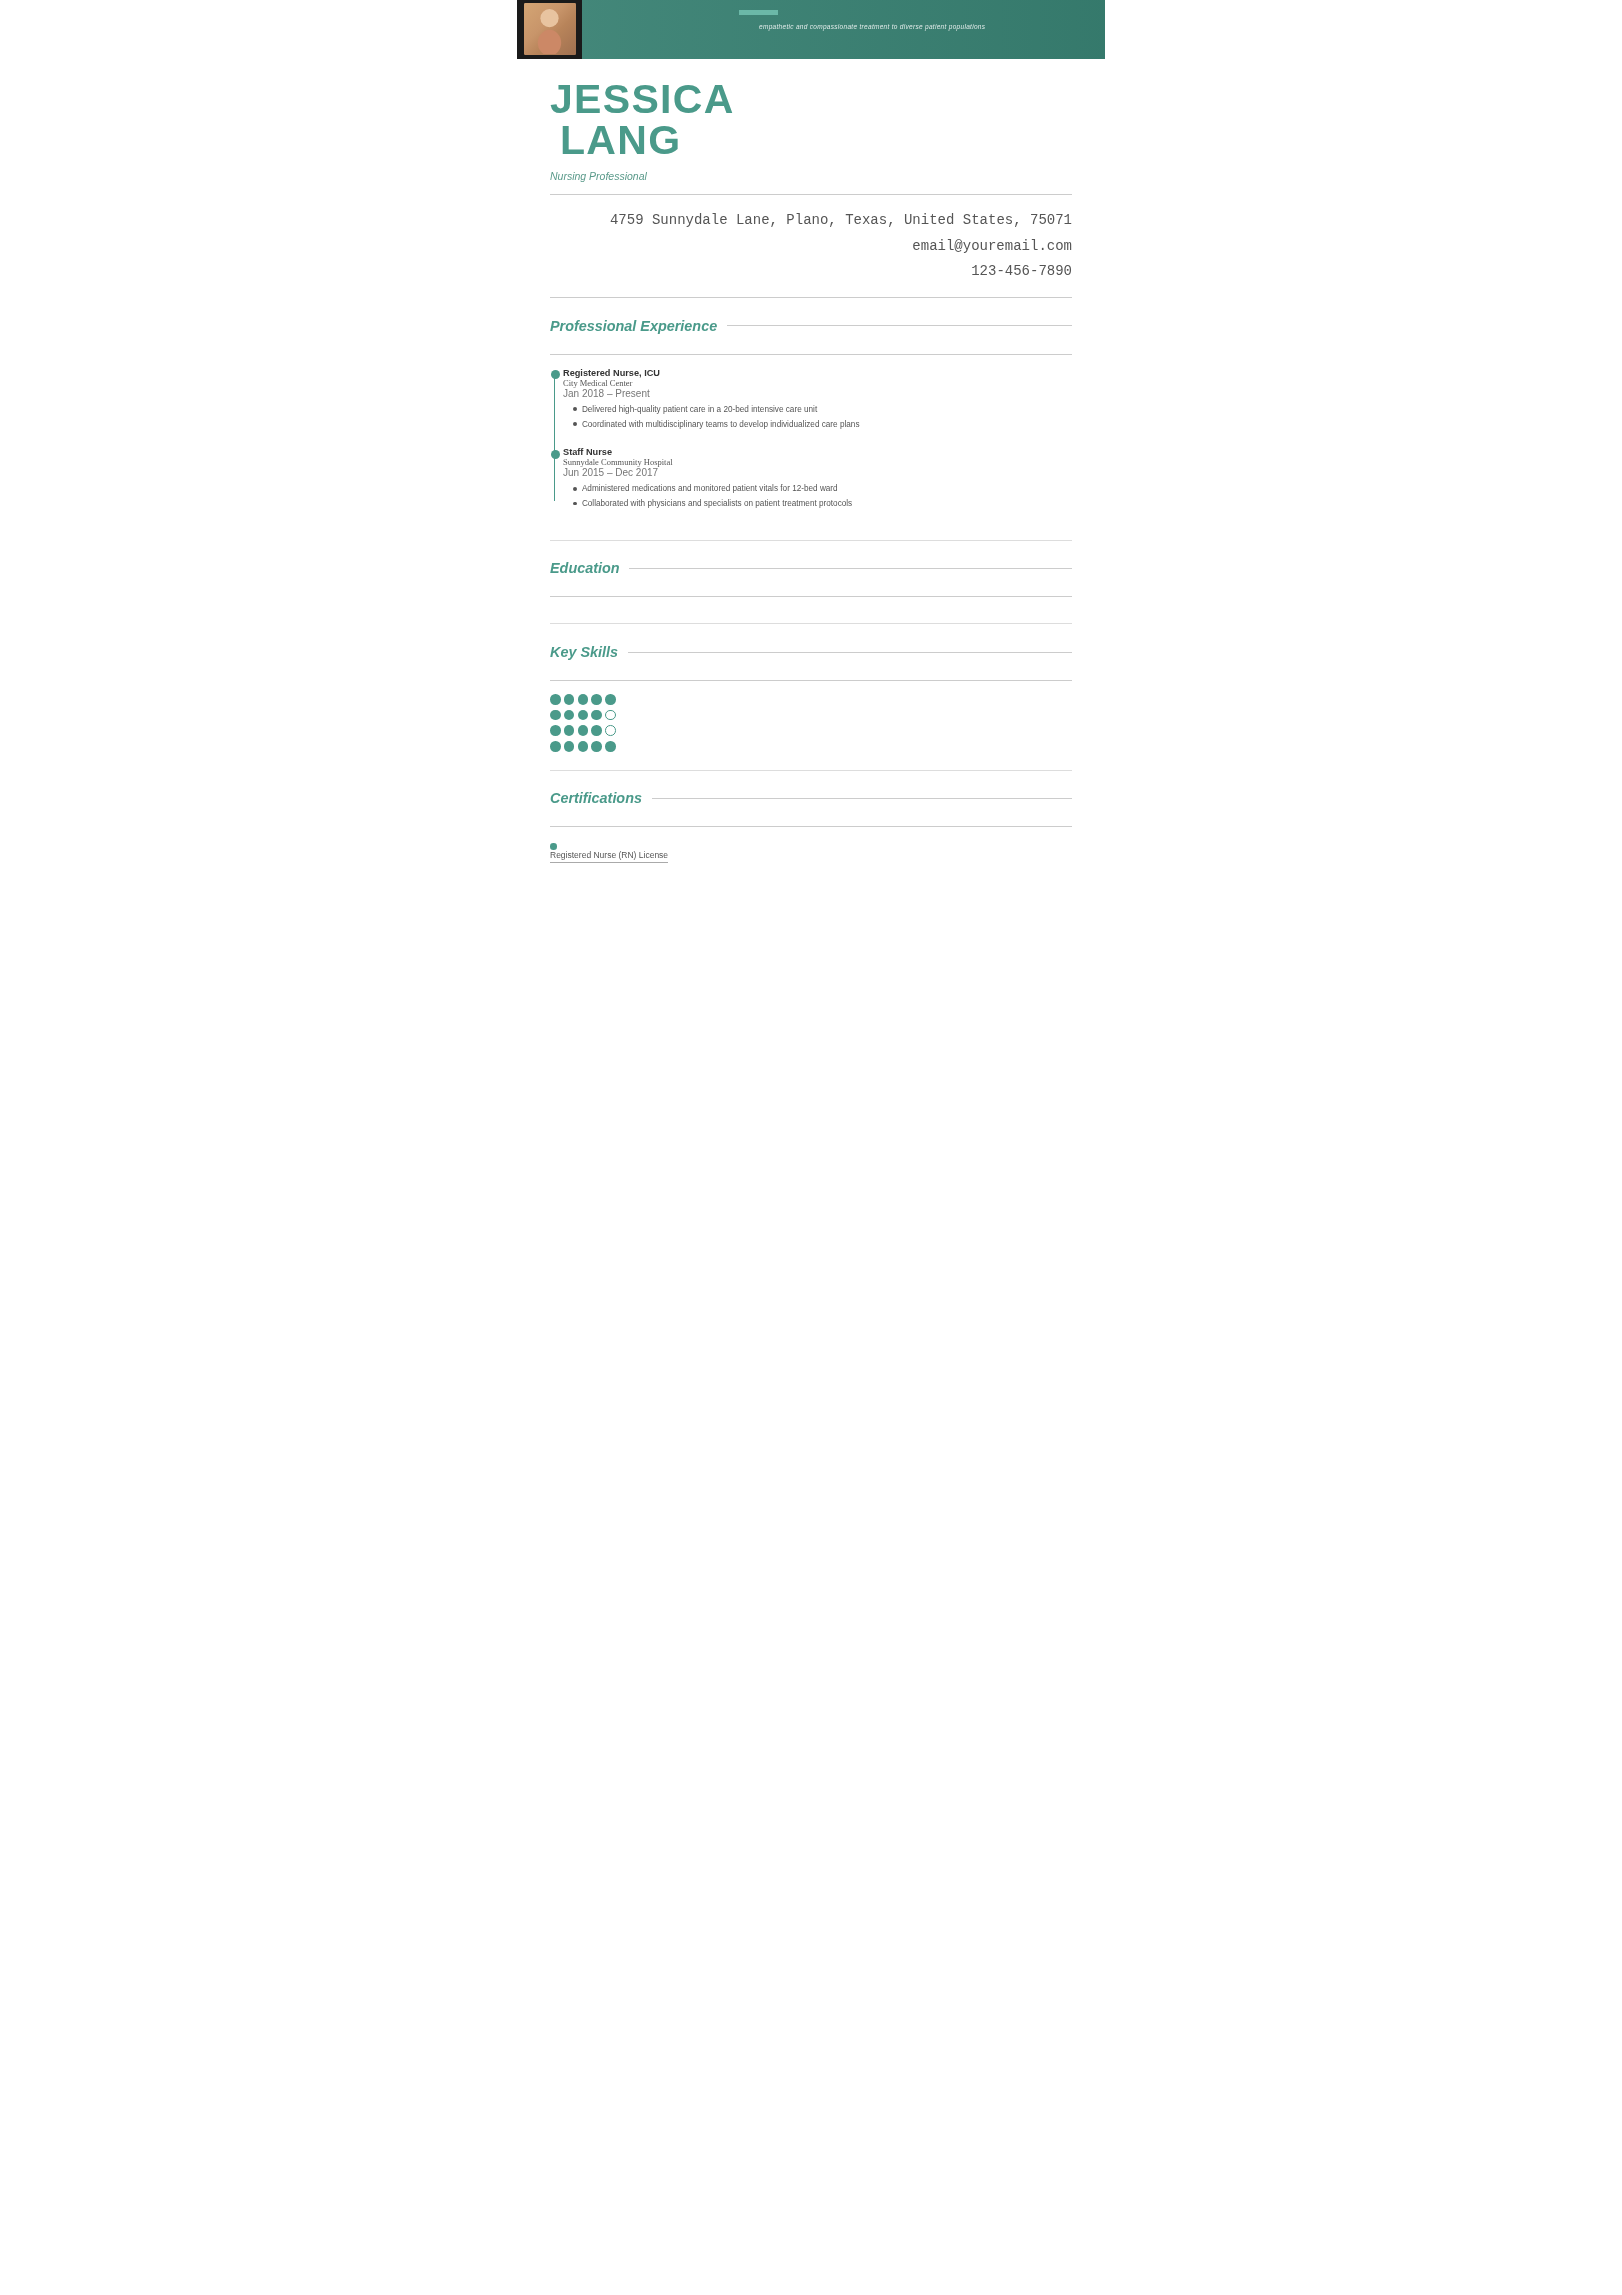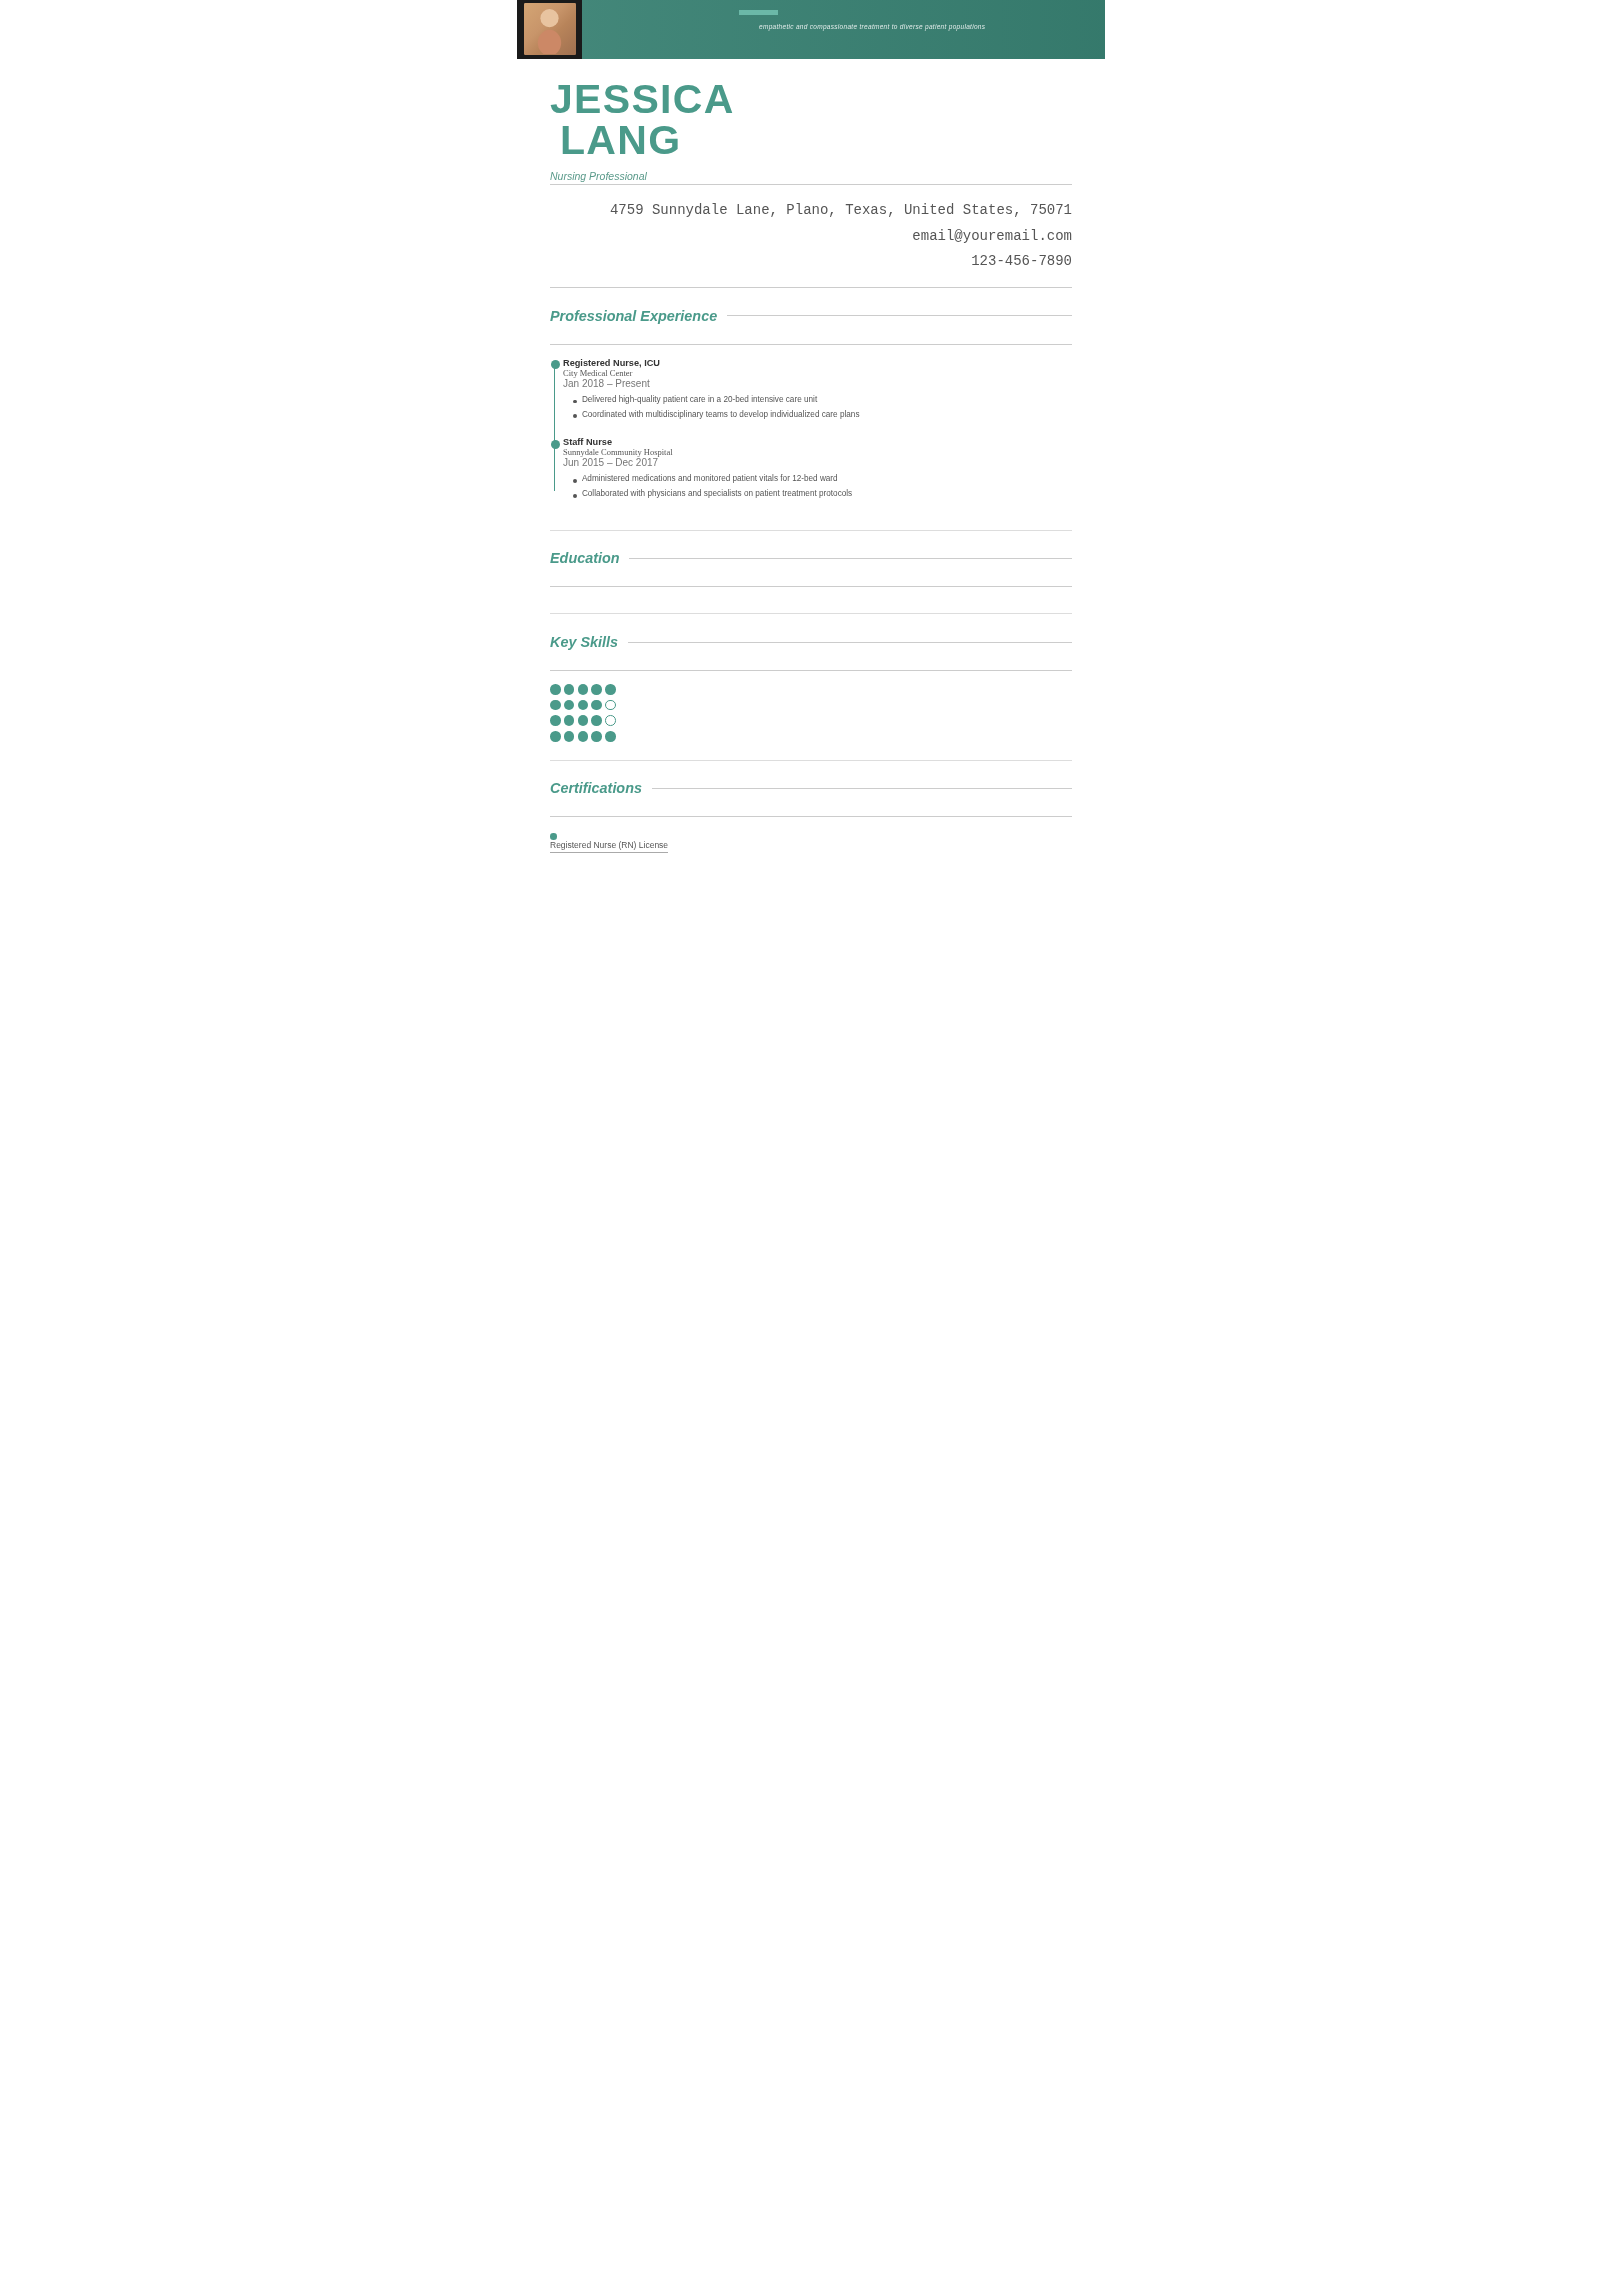--- a/index.html
+++ b/index.html
@@ -100,21 +100,21 @@
       font-weight: 900;
       color: #4a9a8a;
       letter-spacing: 1.3px;
       line-height: 1;
       text-transform: uppercase;
       margin-left: 10px;
     }
 
     .title-line {
       border-bottom: 0.7px solid #ccc;
-      padding-bottom: 2px;
+      padding-bottom: 12px;
       margin-bottom: 13px;
       margin-top: 7px;
     }
 
     .job-title {
       font-size: 10.5px;
       color: #5a9a8a;
       font-style: italic;
       font-family: Arial, sans-serif;
     }
@@ -287,21 +287,21 @@
       font-family: Arial, sans-serif;
       margin-bottom: 5.2px;
     }
 
     .exp-bullets {
       padding-left: 9.8px;
     }
 
     .exp-bullet {
       display: flex;
-      align-items: center;
+      align-items: flex-start;
       margin-bottom: 2.6px;
     }
 
     .exp-bullet-dot {
       width: 3.9px;
       height: 3.9px;
       border-radius: 50%;
       background: #555;
       margin-right: 5.2px;
       margin-top: 3.3px;

